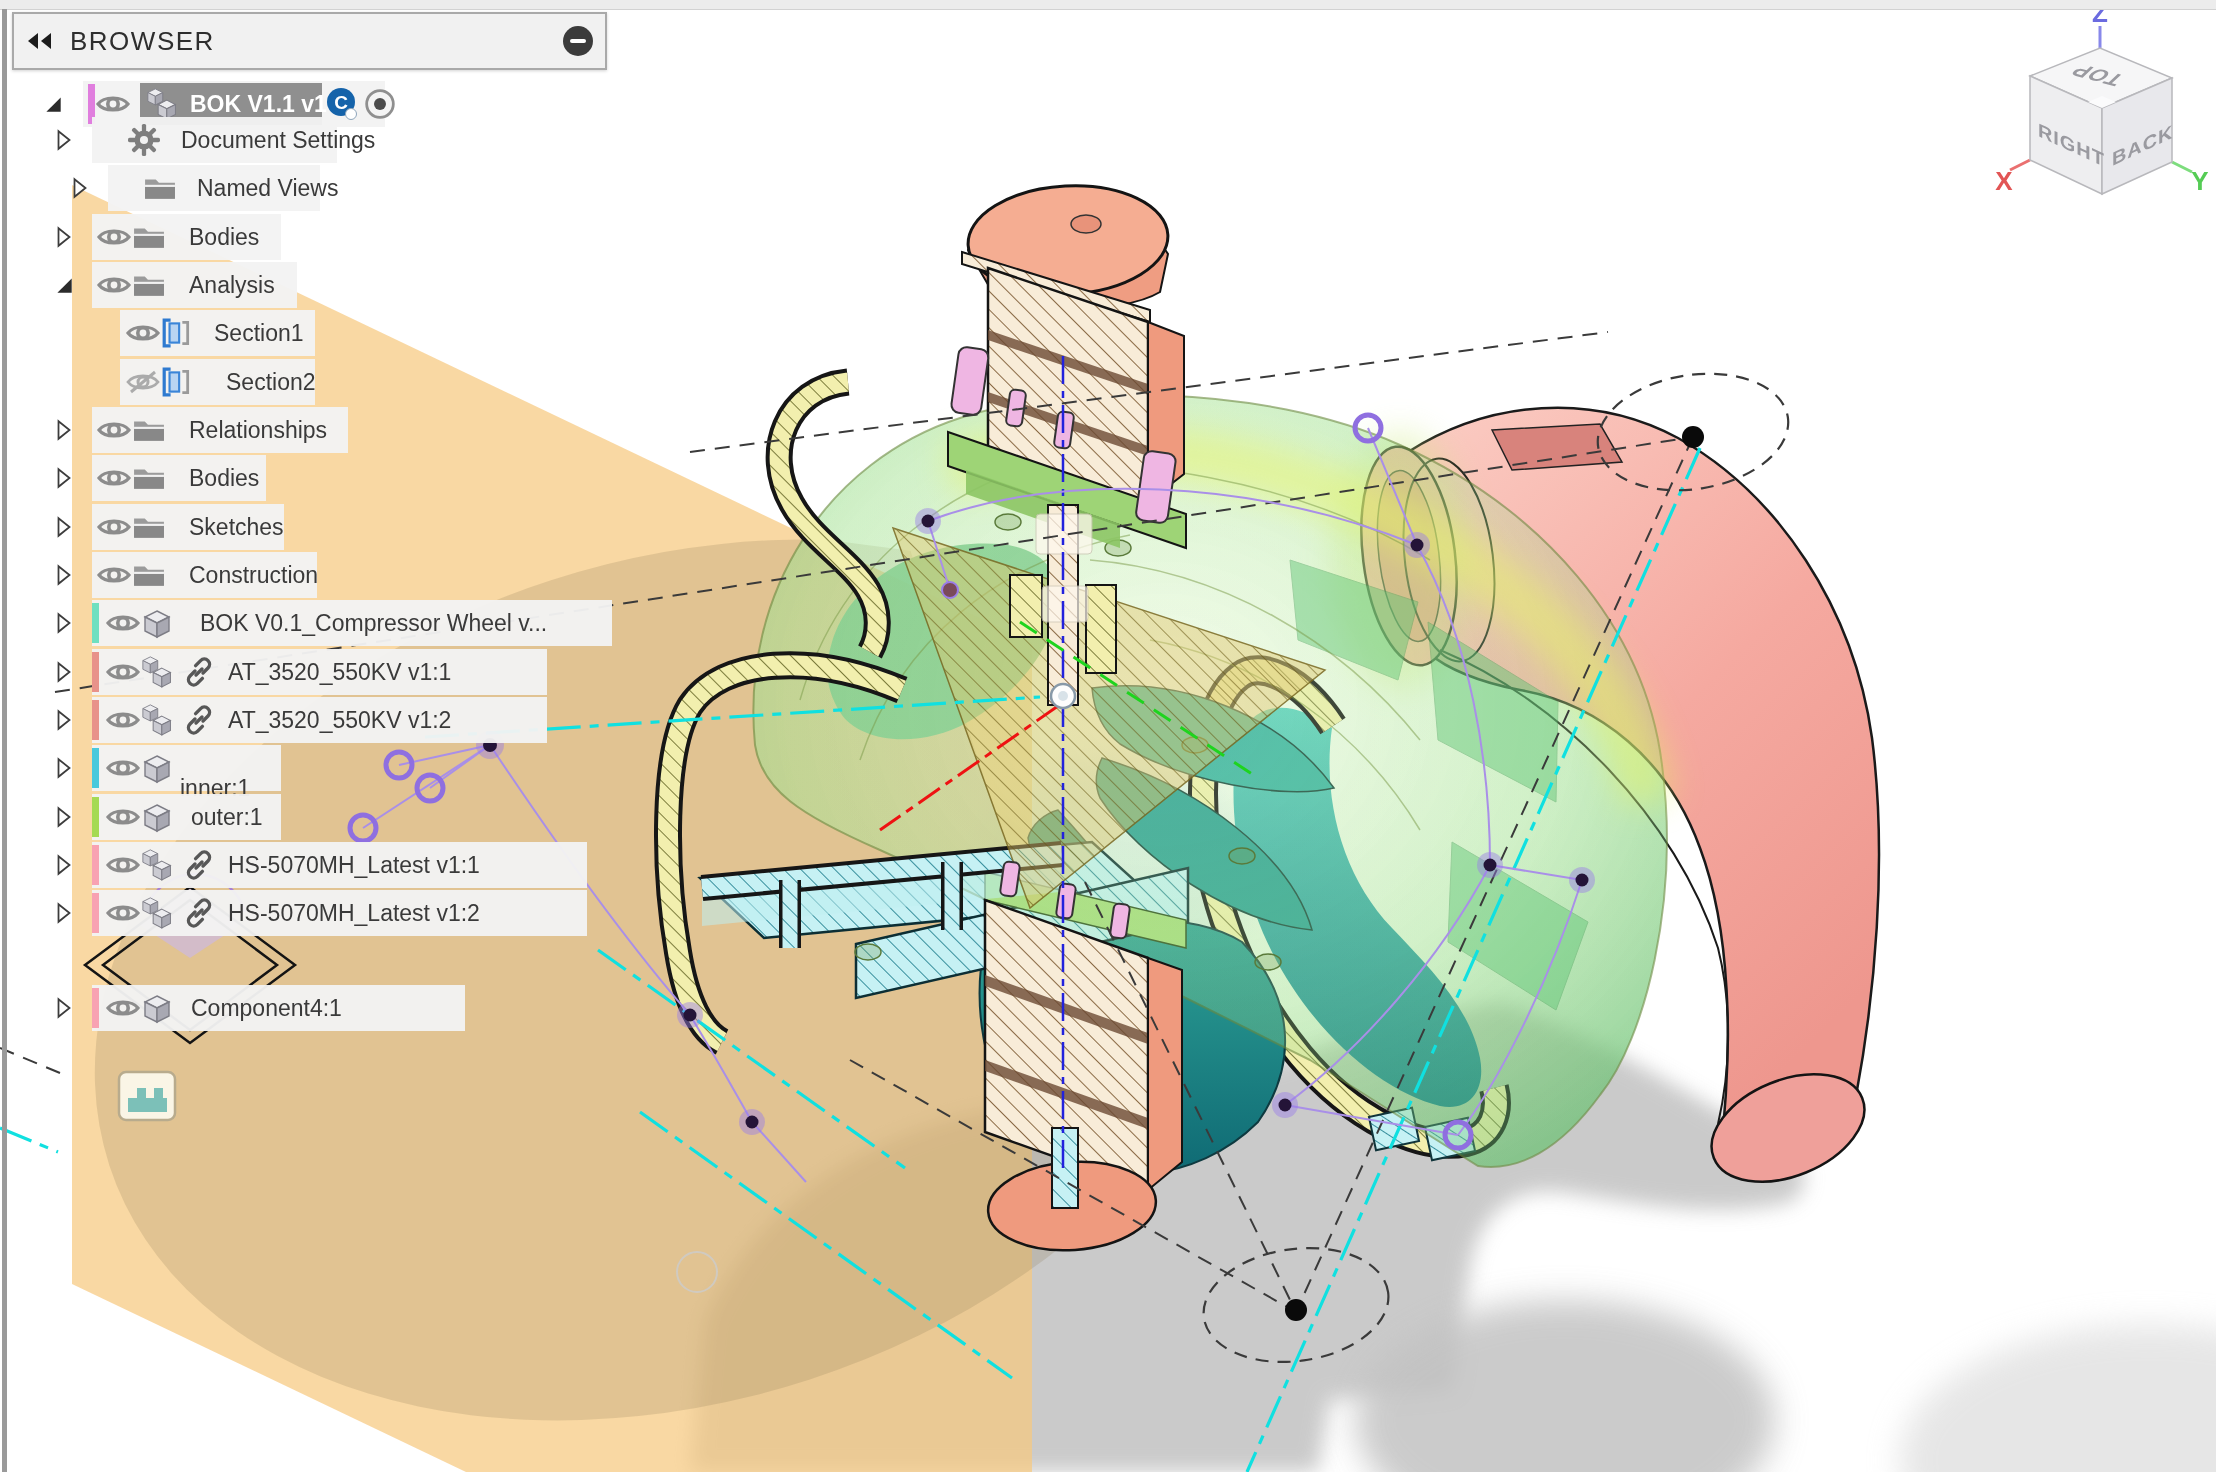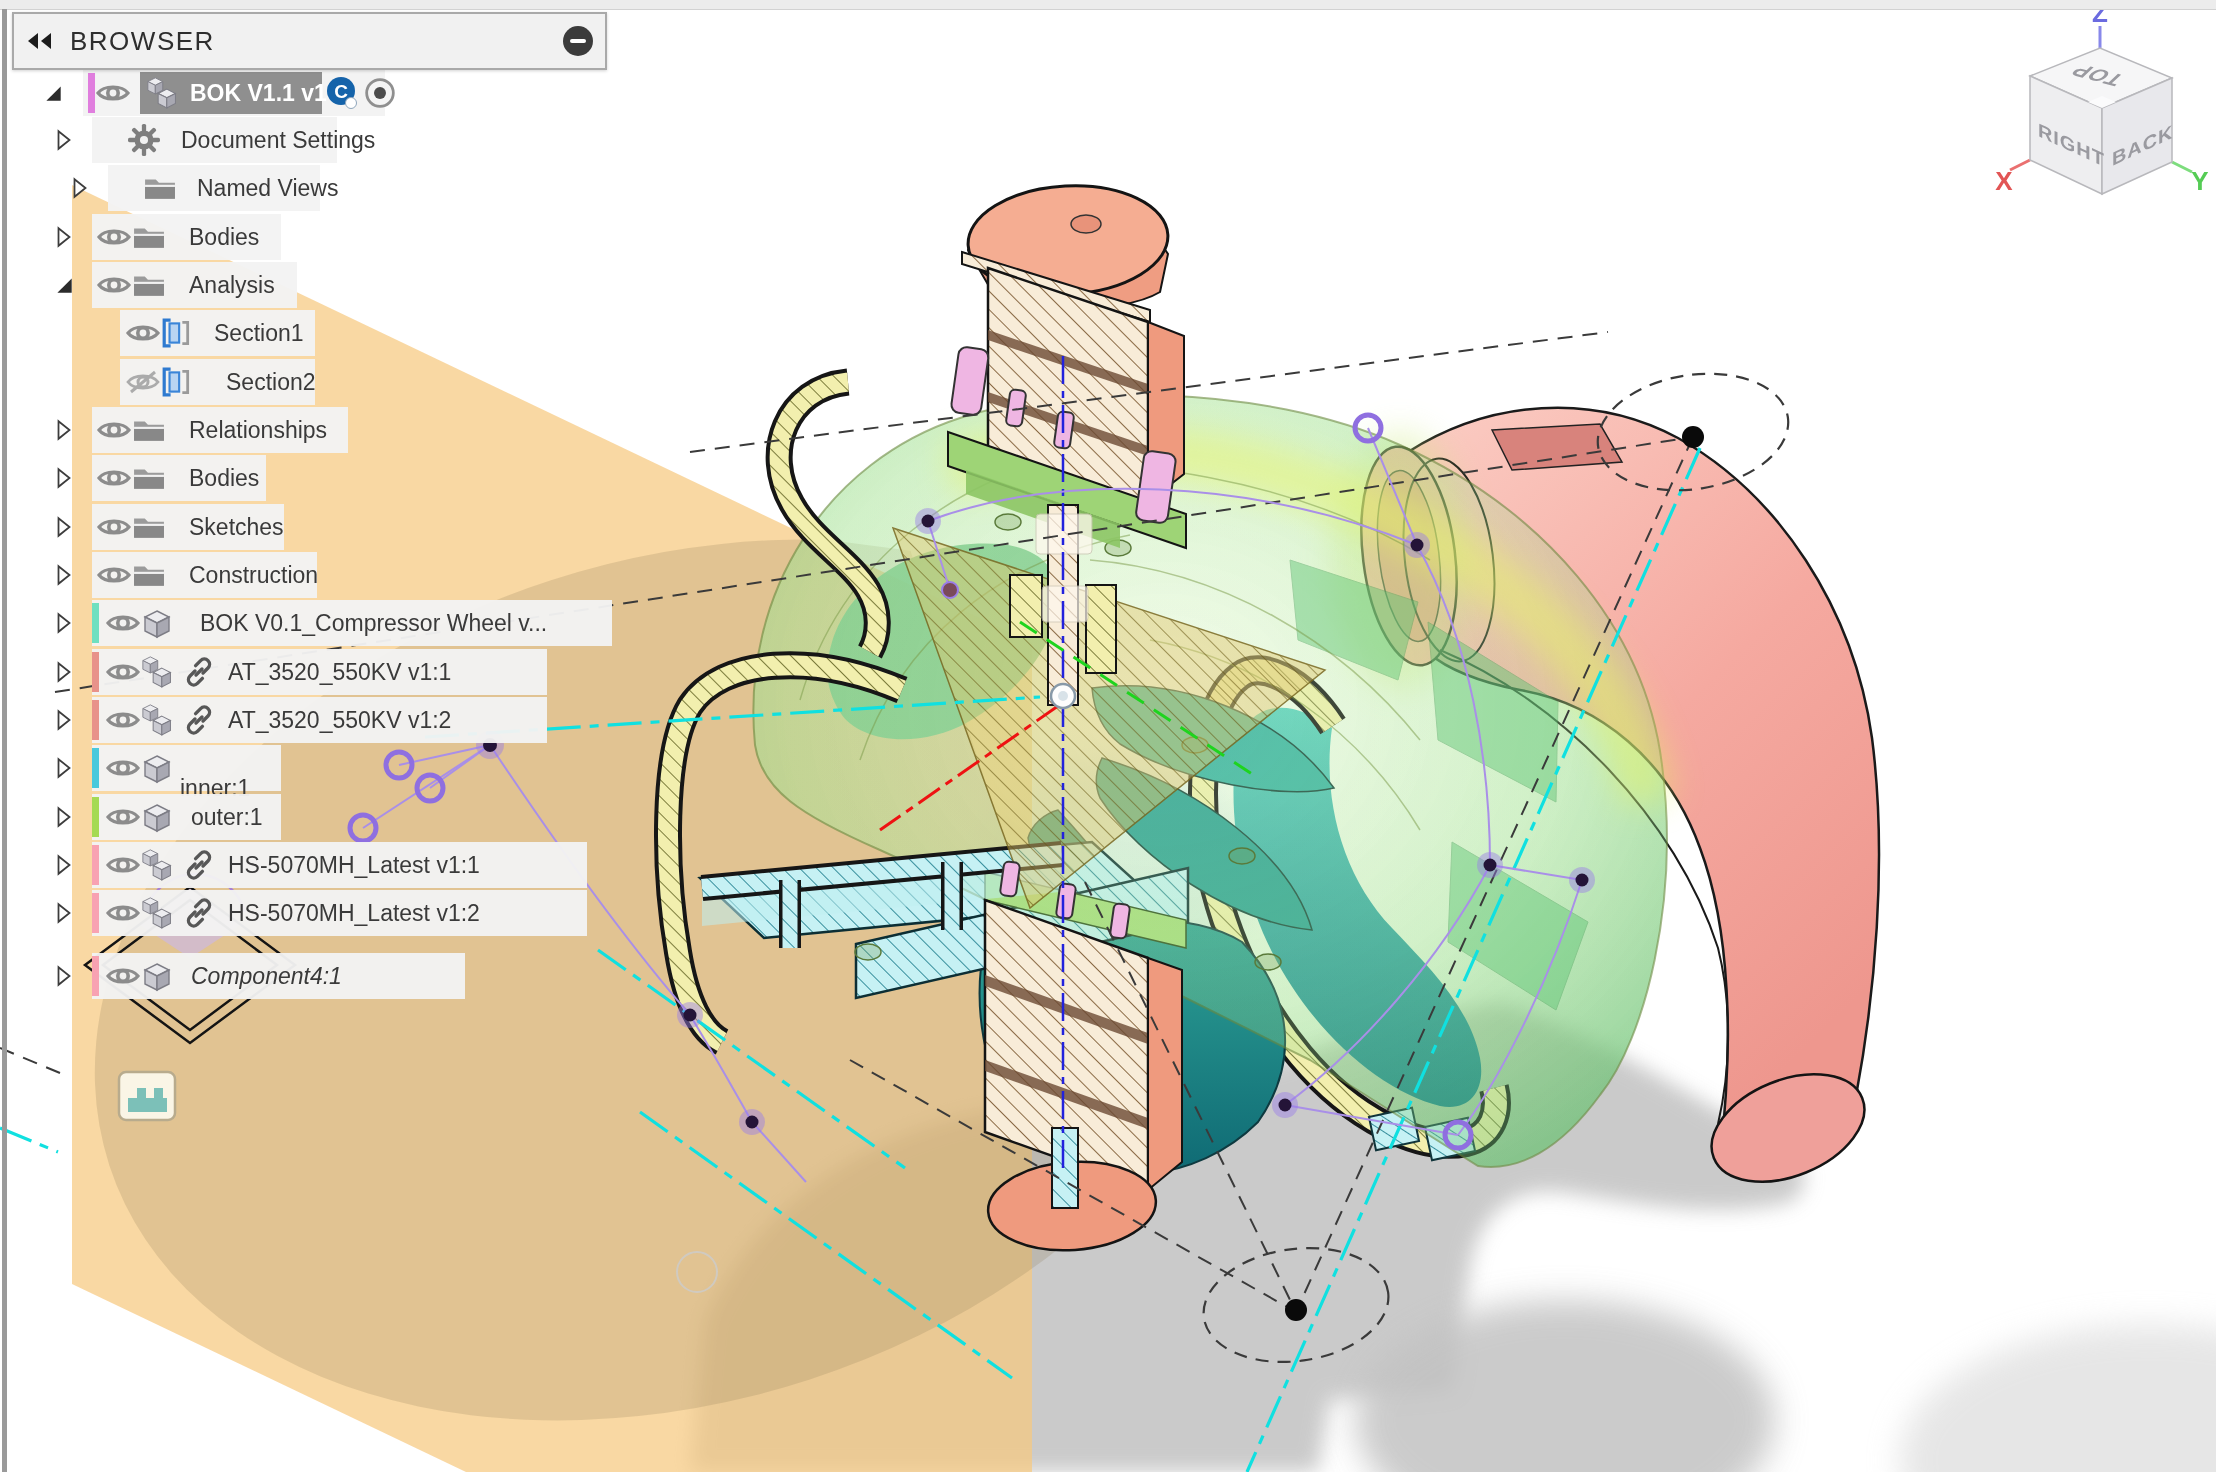--- a/index.html
+++ b/index.html
@@ -322,21 +322,21 @@
         <polygon points="12,3 12,19 2,11" fill="#1c1c1c"></polygon>
         <polygon points="25,3 25,19 15,11" fill="#1c1c1c"></polygon>
       </svg>
   </span>
   <span class="panel-title">BROWSER</span>
   <span class="panel-spacer"></span>
   <span class="min-btn"></span>
 </div>
 
 <div class="tree" id="tree">
-    <div class="trow" style="top: 70px; width: 700px;">
+    <div class="trow" style="top: 81px; width: 700px;">
       <div class="bg" style="left: 83px; width: 302px;"></div>
       <span class="icw" style="left: 44px;">
         <svg width="18" height="22" viewBox="0 0 16 20">
           <polygon points="2,17 15,17 15,4" fill="#2b2b2b"></polygon>
         </svg>
       </span>
       <div class="bar" style="left: 88px; background: rgb(224, 126, 222);"></div>
       <div class="labelbox" style="left: 140px; width: 182px;"></div>
       <span class="icw" style="left: 96px;">
         <svg width="34" height="26" viewBox="0 0 34 26">
@@ -797,21 +797,21 @@
       </span>
       <span class="icw" style="left: 184px;">
         <svg width="30" height="30" viewBox="0 0 30 30" fill="none" stroke="#575757" stroke-width="3.4" stroke-linecap="round">
           <path d="M12 18 L18 12"></path>
           <path d="M11 14 l-5 5 a5.2 5.2 0 0 0 7.4 7.4 l5 -5"></path>
           <path d="M19 16 l5 -5 a5.2 5.2 0 0 0 -7.4 -7.4 l-5 5"></path>
         </svg>
       </span>
       <span class="lbl" style="left: 228px;">HS-5070MH_Latest v1:2</span>
     </div>
-    <div class="trow" style="top: 953px; width: 700px; font-style: italic;">
+    <div class="trow" style="top: 985px; width: 700px;">
       <div class="bg" style="left: 92px; width: 373px;"></div>
       <span class="icw" style="left: 55px;">
         <svg width="18" height="22" viewBox="0 0 16 20">
           <polygon points="3,2 13,10 3,18" fill="#fdfdfd" stroke="#3c3c3c" stroke-width="1.6"></polygon>
         </svg>
       </span>
       <div class="bar" style="left: 92px; background: rgb(248, 162, 178);"></div>
       <span class="icw" style="left: 106px;">
         <svg width="34" height="26" viewBox="0 0 34 26">
           <path d="M2 13 C8 5 26 5 32 13 C26 21 8 21 2 13 Z" fill="none" stroke="#8c8c8c" stroke-width="3.2"></path>

